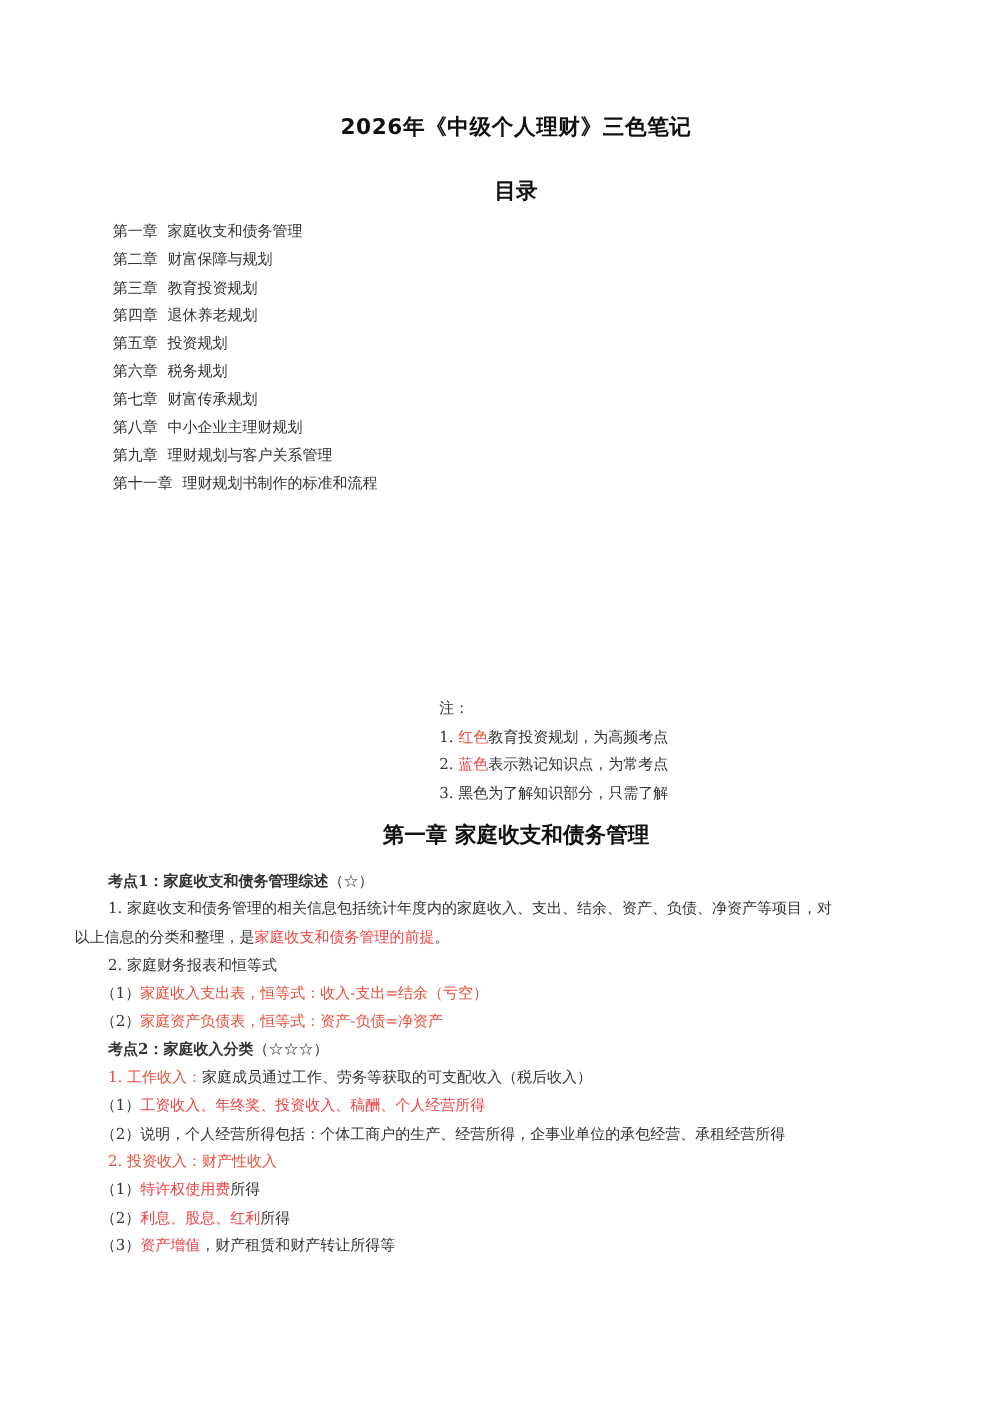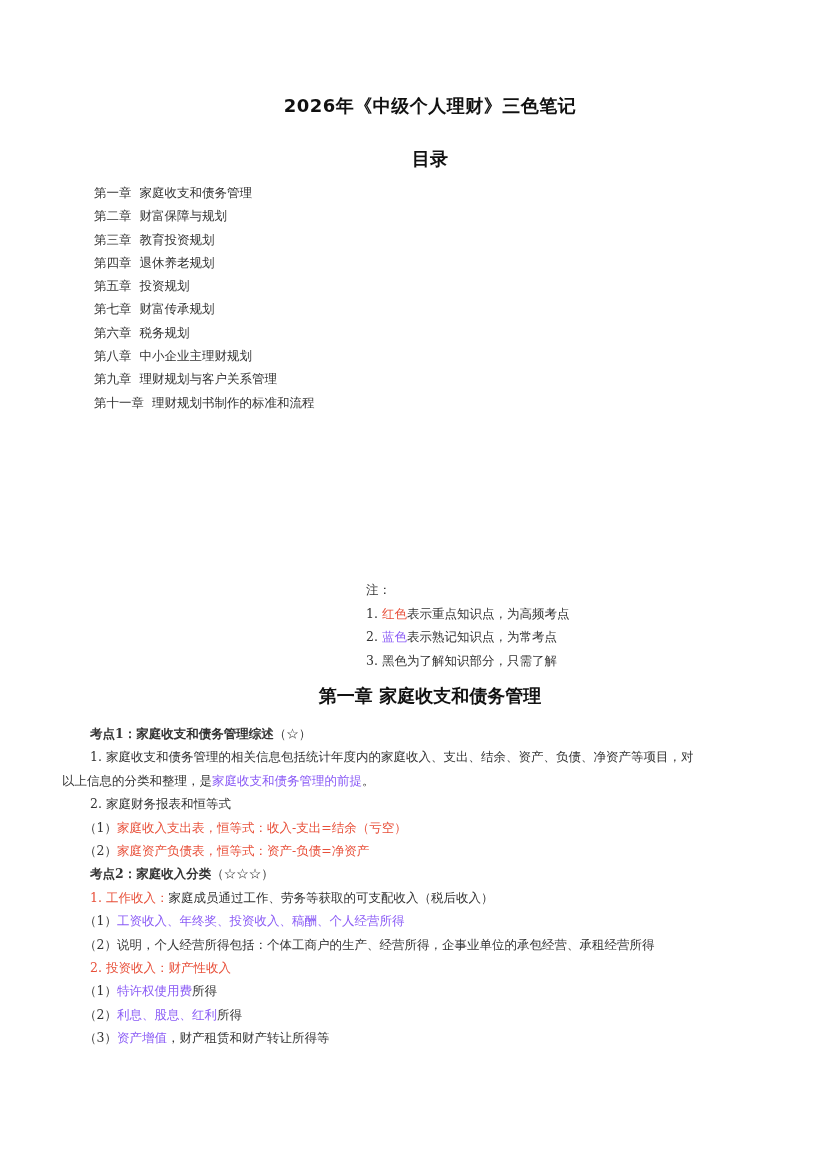--- a/index.html
+++ b/index.html
@@ -60,21 +60,21 @@
       left: 366px;
       font-size: 12.5px;
       color: #333;
     }
     .notes .line {
       height: 23.5px;
       line-height: 20px;
       white-space: nowrap;
     }
     .red { color: #e8503a; margin-top: 24px; }
-    .blue { color: #8b5cf6; }
+    .blue { color: #ef4444; }
     .bold { font-weight: bold; margin-top: 30px; }
     .chapter-title {
       position: absolute;
       top: 684px;
       left: 0; width: 860px;
       text-align: center;
       font-family: "DejaVu Sans", "Liberation Sans", sans-serif;
       font-weight: bold;
       font-size: 18px;
       color: #111;
@@ -101,30 +101,30 @@
 
   <div class="doc-title">2026年《中级个人理财》三色笔记</div>
   <div class="toc-title">目录</div>
 
   <div class="toc">
     <div class="toc-item"><span class="num">第一章</span><span>家庭收支和债务管理</span></div>
     <div class="toc-item"><span class="num">第二章</span><span>财富保障与规划</span></div>
     <div class="toc-item"><span class="num">第三章</span><span>教育投资规划</span></div>
     <div class="toc-item"><span class="num">第四章</span><span>退休养老规划</span></div>
     <div class="toc-item"><span class="num">第五章</span><span>投资规划</span></div>
+    <div class="toc-item"><span class="num">第六章</span><span>税务规划</span></div>
     <div class="toc-item"><span class="num">第七章</span><span>财富传承规划</span></div>
-    <div class="toc-item"><span class="num">第六章</span><span>税务规划</span></div>
     <div class="toc-item"><span class="num">第八章</span><span>中小企业主理财规划</span></div>
     <div class="toc-item"><span class="num">第九章</span><span>理财规划与客户关系管理</span></div>
     <div class="toc-item"><span class="num">第十一章</span><span>理财规划书制作的标准和流程</span></div>
   </div>
 
   <div class="notes">
     <div class="line">注：</div>
-    <div class="line"><span>1. </span><span class="red">红色</span><span>表示重点知识点，为高频考点</span></div>
+    <div class="line"><span>1. </span><span class="red">红色</span><span>教育投资规划，为高频考点</span></div>
     <div class="line"><span>2. </span><span class="blue">蓝色</span><span>表示熟记知识点，为常考点</span></div>
     <div class="line"><span>3. </span><span>黑色为了解知识部分，只需了解</span></div>
   </div>
 
   <div class="chapter-title">第一章 家庭收支和债务管理</div>
 
   <div class="body-text">
     <div class="p indent"><span class="bold">考点1：家庭收支和债务管理综述</span><span>（☆）</span></div>
     <div class="p indent">1. 家庭收支和债务管理的相关信息包括统计年度内的家庭收入、支出、结余、资产、负债、净资产等项目，对</div>
     <div class="p"><span>以上信息的分类和整理，是</span><span class="blue">家庭收支和债务管理的前提</span><span>。</span></div>

